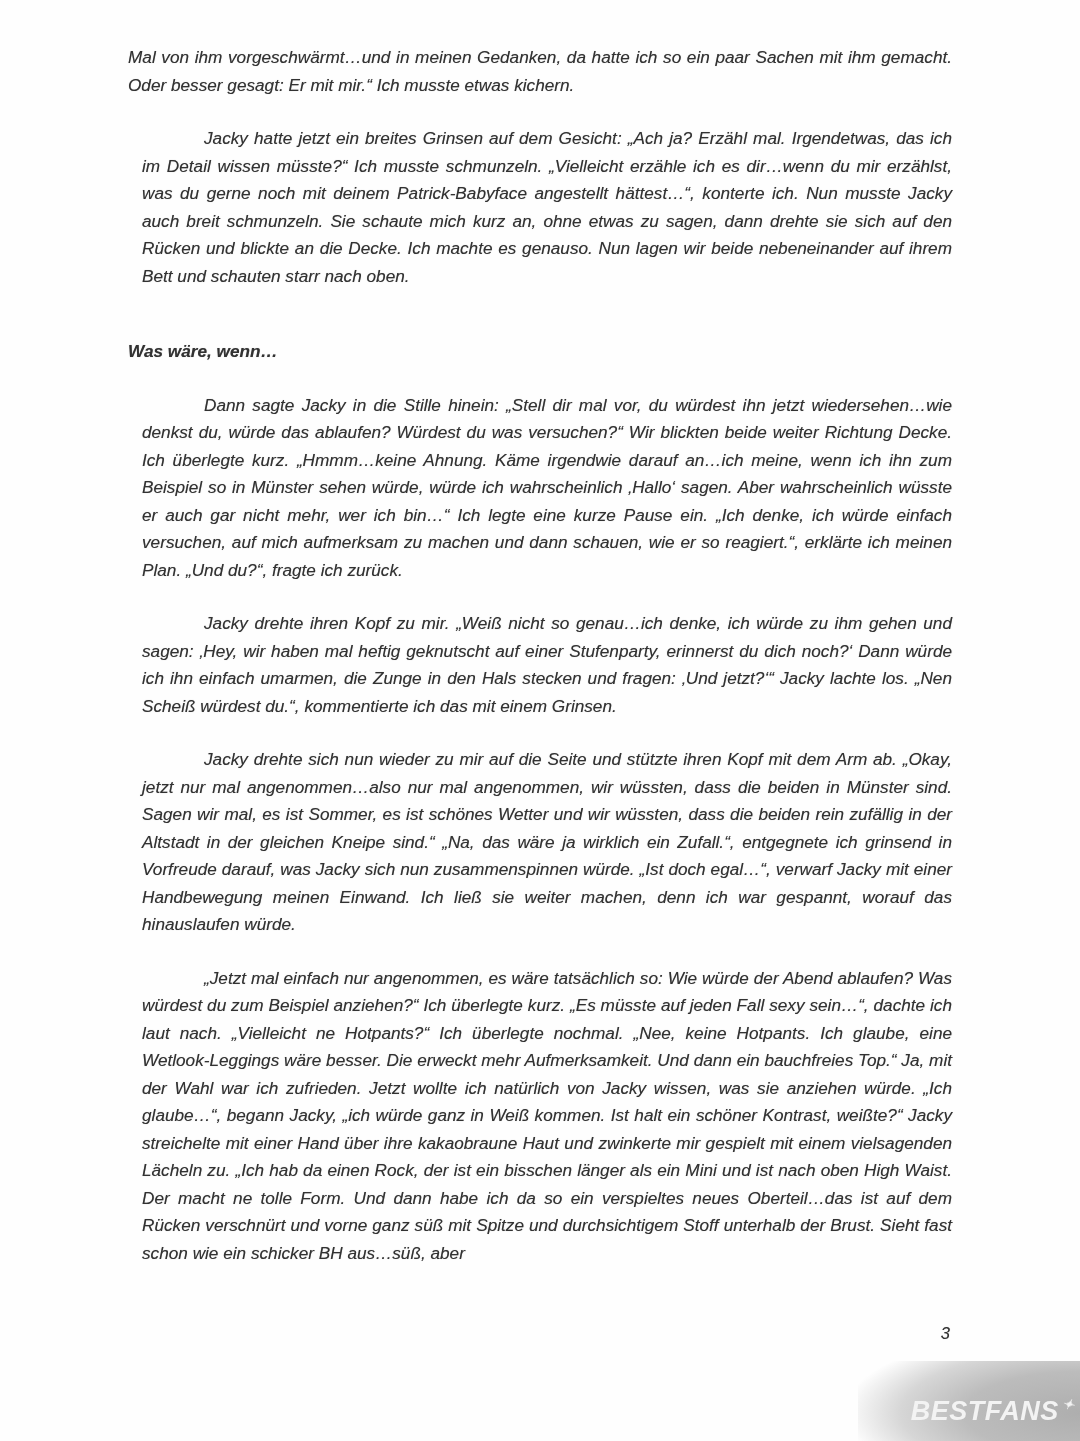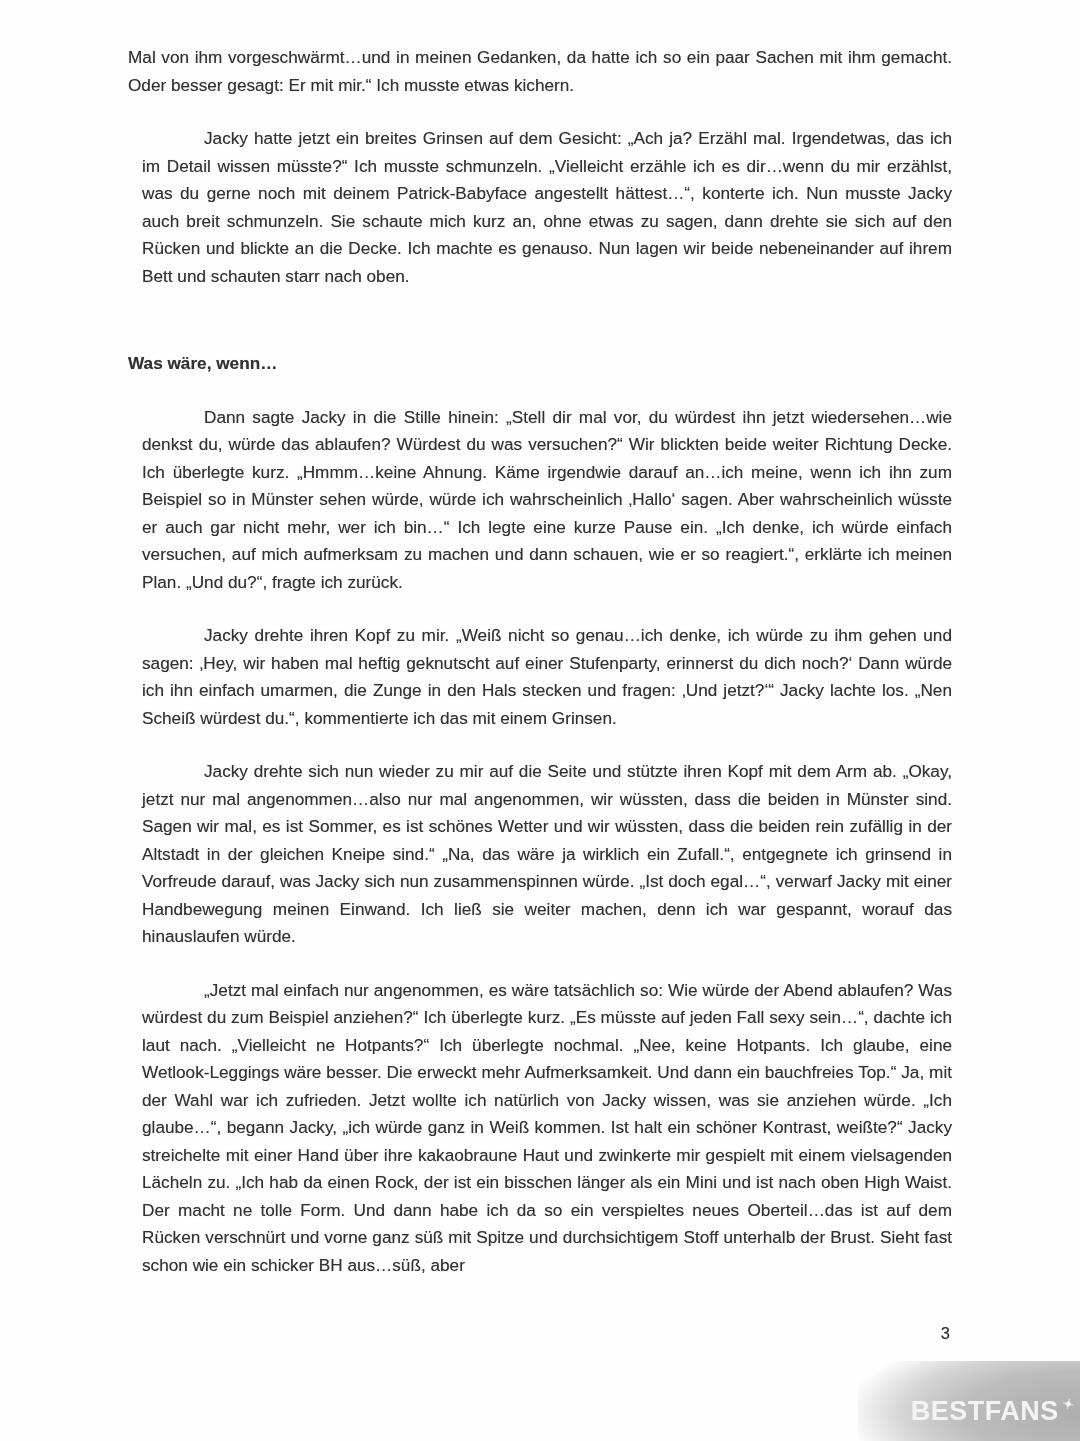--- a/index.html
+++ b/index.html
@@ -7,20 +7,21 @@
     padding: 0;
     background: #ffffff;
   }
   .page {
     position: relative;
     width: 1080px;
     height: 1441px;
     background: #fefefe;
     overflow: hidden;
     font-family: "Liberation Sans", sans-serif;
+    font-style: italic;
   }
   .content {
     position: absolute;
     top: 44px;
     left: 128px;
     right: 128px;
     color: #323232;
     font-size: 17.2px;
     line-height: 27.5px;
     text-align: justify;
@@ -30,21 +31,21 @@
     margin: 0 0 26px 0;
   }
   .para.indent {
     text-indent: 62px;
     margin-left: 14px;
   }
   .heading {
     font-weight: bold;
     font-size: 17.2px;
     text-align: left;
-    margin: 60px 0 26px 0;
+    margin: 48px 0 26px 0;
   }
   .page-number {
     position: absolute;
     top: 1324px;
     right: 130px;
     font-size: 16.5px;
     color: #323232;
     font-family: "Liberation Sans", sans-serif;
     text-shadow: 0 0 0.7px rgba(70,70,70,0.55);
   }

